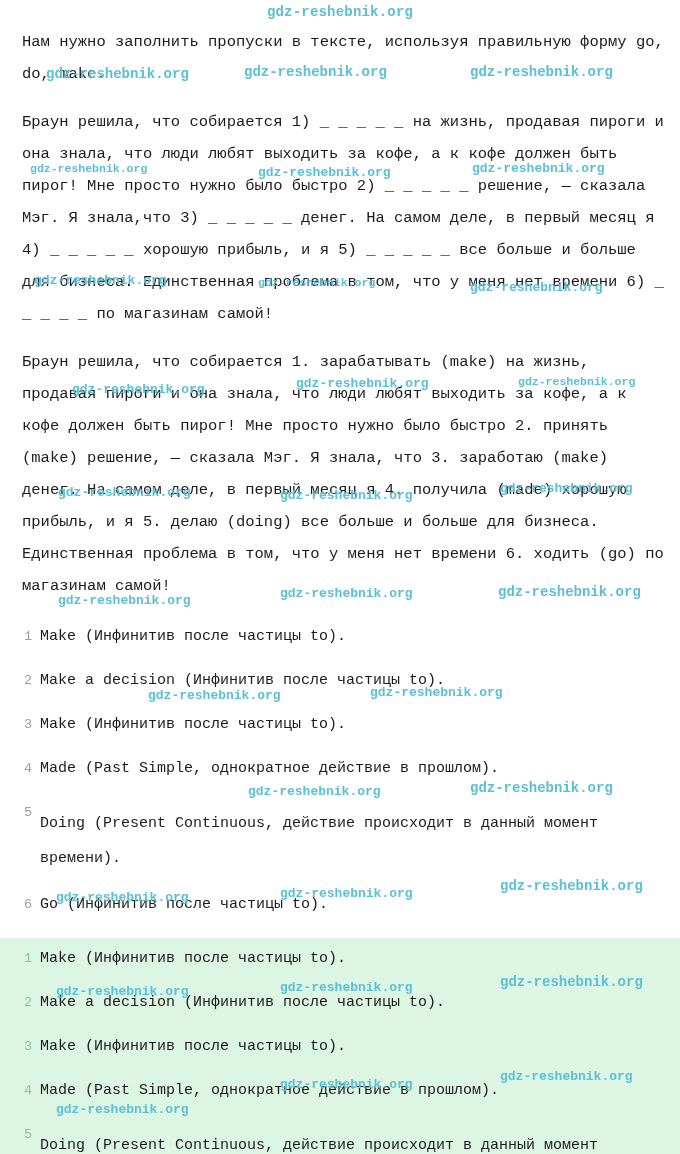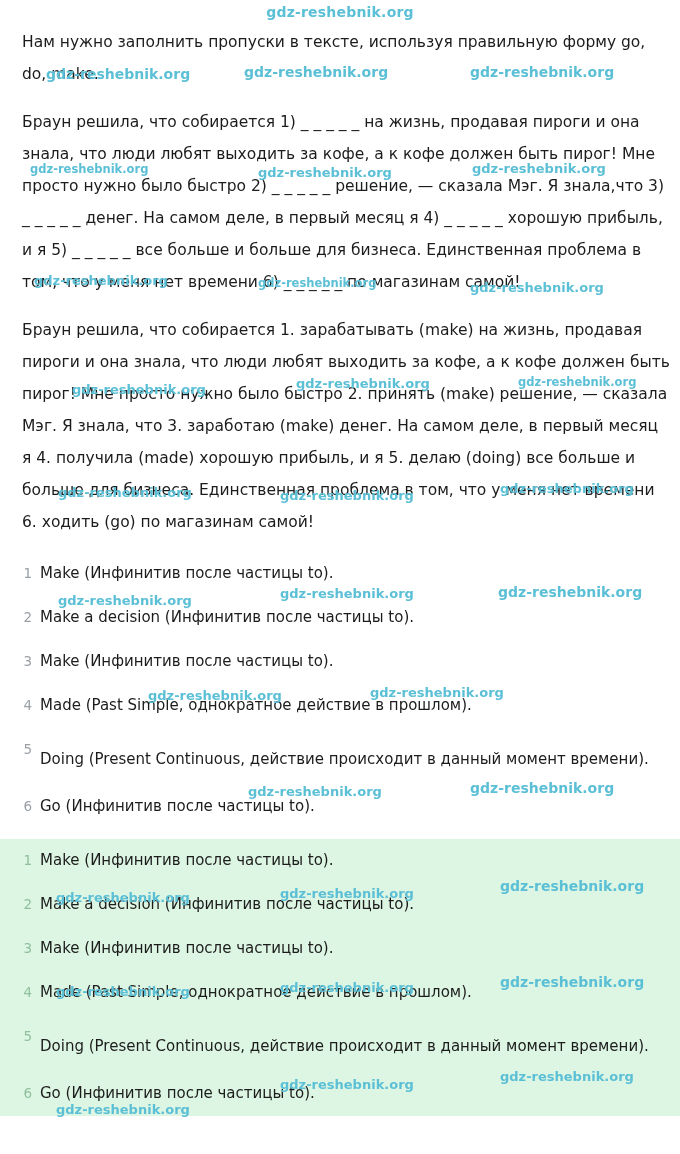--- a/index.html
+++ b/index.html
@@ -12,20 +12,21 @@
     background: #ffffff;
     font-family: "DejaVu Sans", "Liberation Sans", sans-serif;
     color: #1a1a1a;
     position: relative;
     overflow: hidden;
   }
   .page {
     position: relative;
     width: 680px;
     height: 844px;
+    font-family: Liberation Mono, monospace;
   }
   .top-watermark {
     position: absolute;
     top: 4px;
     left: 0;
     width: 680px;
     text-align: center;
     color: #5bbfd6;
     font-size: 14px;
     font-weight: bold;

